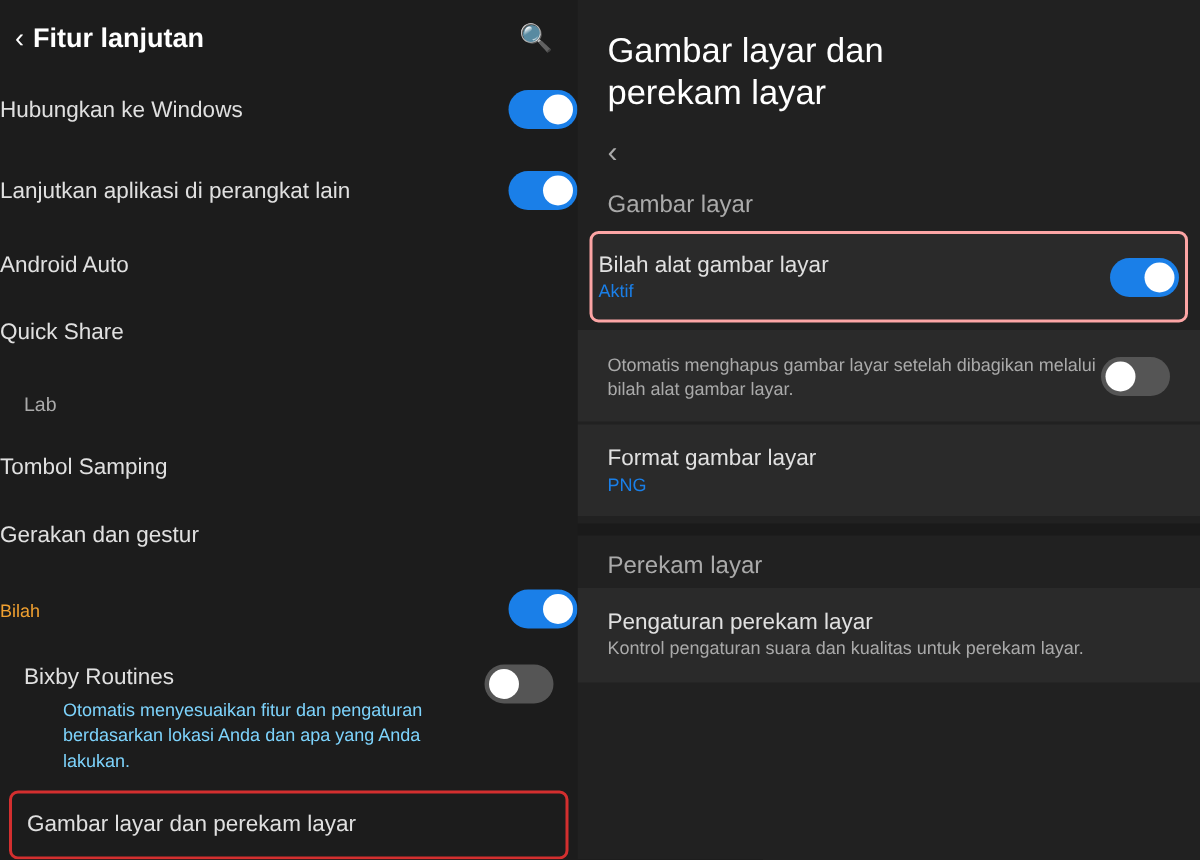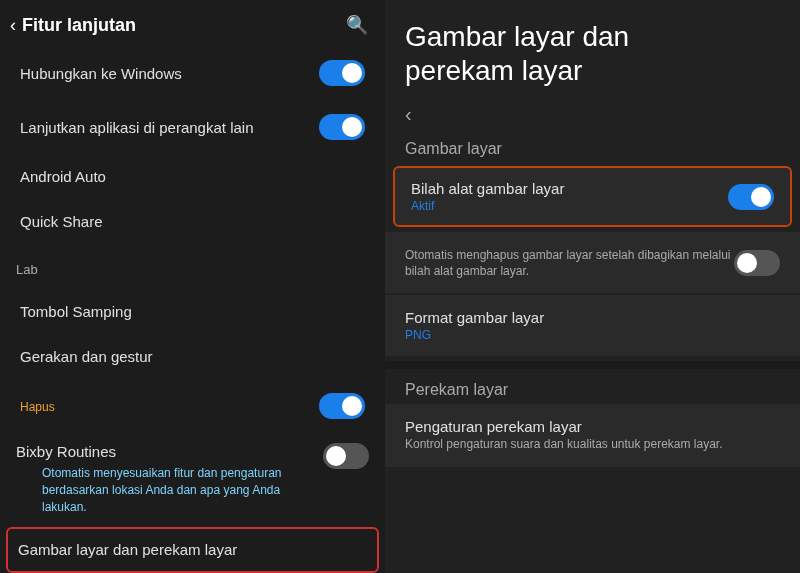--- a/index.html
+++ b/index.html
@@ -47,21 +47,21 @@
 
     .search-icon-header {
       color: #ffffff;
       font-size: 18px;
     }
 
     .menu-item {
       display: flex;
       align-items: center;
       justify-content: space-between;
-      padding: 14px 20px;
+      padding: 14px 0;
       cursor: pointer;
     }
 
     .menu-item-text {
       color: #e0e0e0;
       font-size: 15px;
     }
 
     .menu-item-sub {
       color: #f0a030;
@@ -163,21 +163,21 @@
       flex-direction: column;
       overflow: hidden;
     }
 
     .right-title-area {
       padding: 20px 20px 10px 20px;
     }
 
     .right-title-area h2 {
       color: #ffffff;
-      font-size: 28px;
+      font-size: 23px;
       font-weight: 400;
       line-height: 1.2;
     }
 
     .right-back {
       color: #aaa;
       font-size: 20px;
       padding: 6px 20px;
       cursor: pointer;
     }
@@ -192,24 +192,24 @@
       display: flex;
       align-items: center;
       justify-content: space-between;
       padding: 14px 20px;
       background: #2a2a2a;
       margin: 1px 0;
       cursor: pointer;
     }
 
     .setting-row.highlighted {
-      border: 2px solid #c2410c;
+      border: 2px solid #fca5a5;
       border-radius: 6px;
       margin: 4px 8px;
-      padding: 12px 16px;
+      padding: 12px 4px;
       gap: 19px;
     }
 
     .setting-row-content {
       display: flex;
       flex-direction: column;
     }
 
     .setting-label {
       color: #e0e0e0;
@@ -274,21 +274,21 @@
   <div class="menu-item">
     <span class="menu-item-text">Tombol Samping</span>
   </div>
 
   <div class="menu-item">
     <span class="menu-item-text">Gerakan dan gestur</span>
   </div>
 
   <div class="menu-item">
     <div class="menu-item-content">
-      <span class="menu-item-sub">Hapus</span>
+      <span class="menu-item-sub">Bilah</span>
     </div>
     <div class="toggle on"></div>
   </div>
 
   <div class="bixby-item">
     <div class="bixby-item-row">
       <div>
         <span class="menu-item-text">Bixby Routines</span>
         <div class="bixby-desc">Otomatis menyesuaikan fitur dan pengaturan berdasarkan lokasi Anda dan apa yang Anda lakukan.</div>
       </div>

